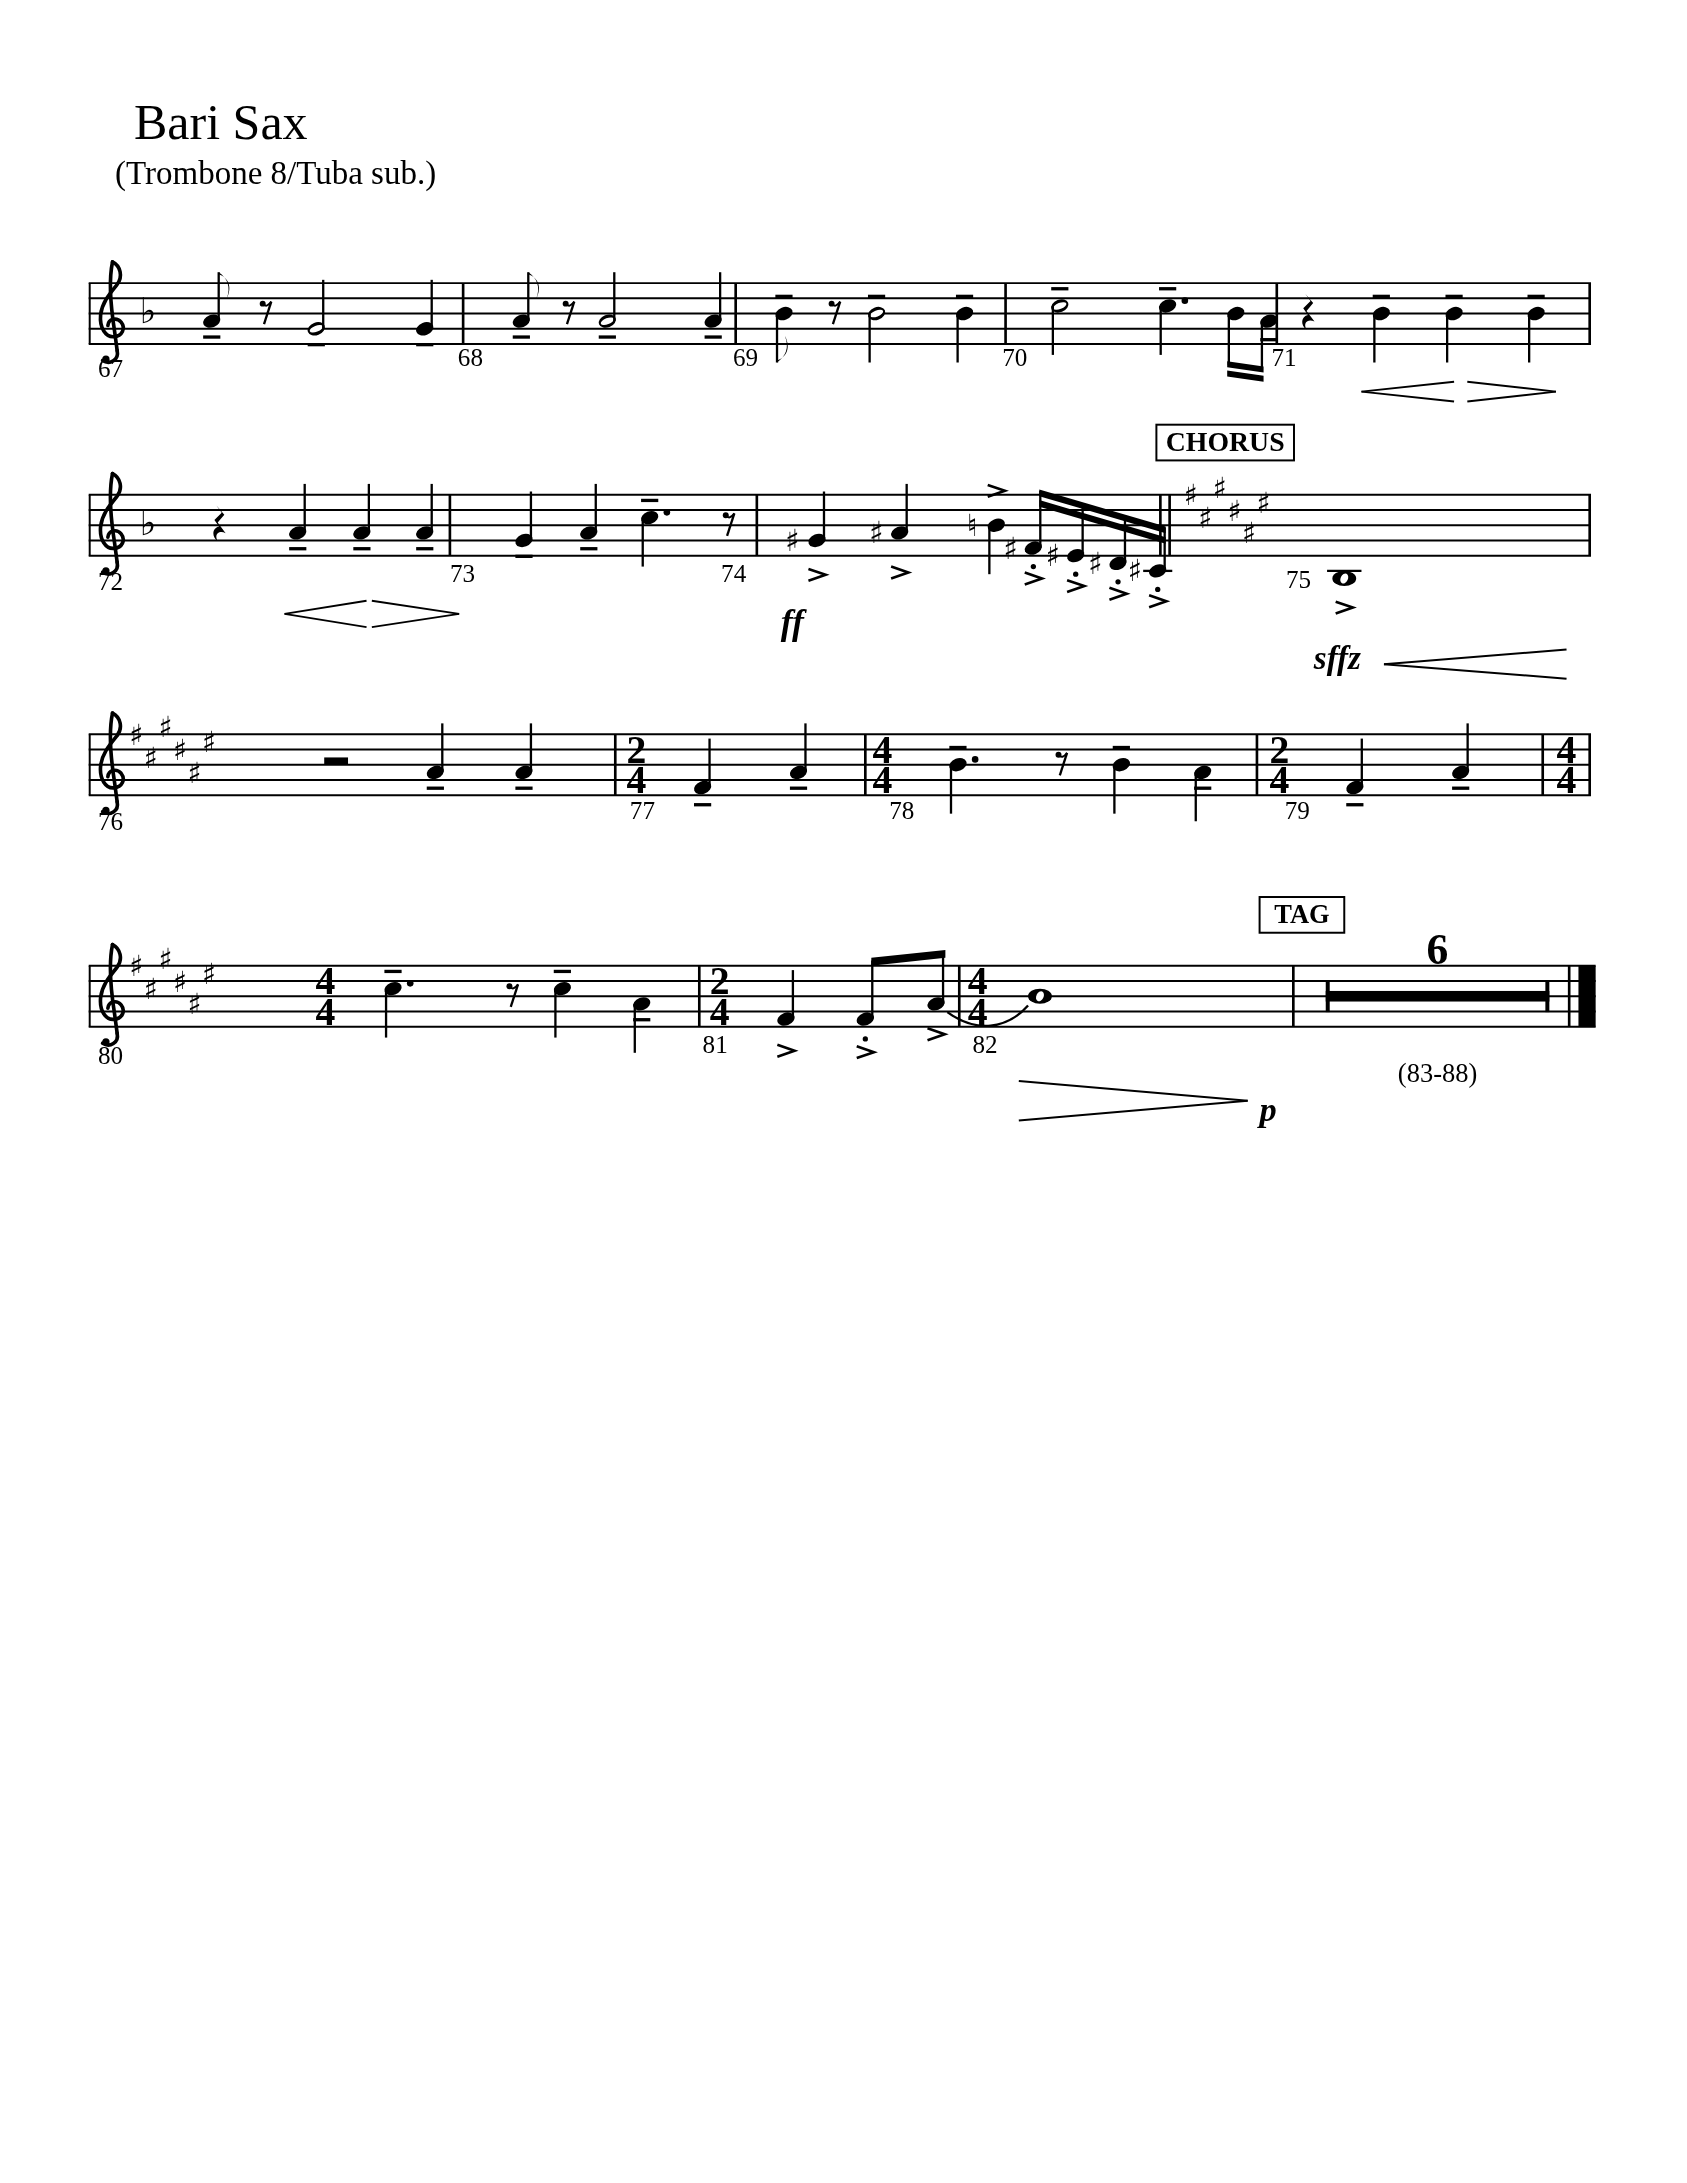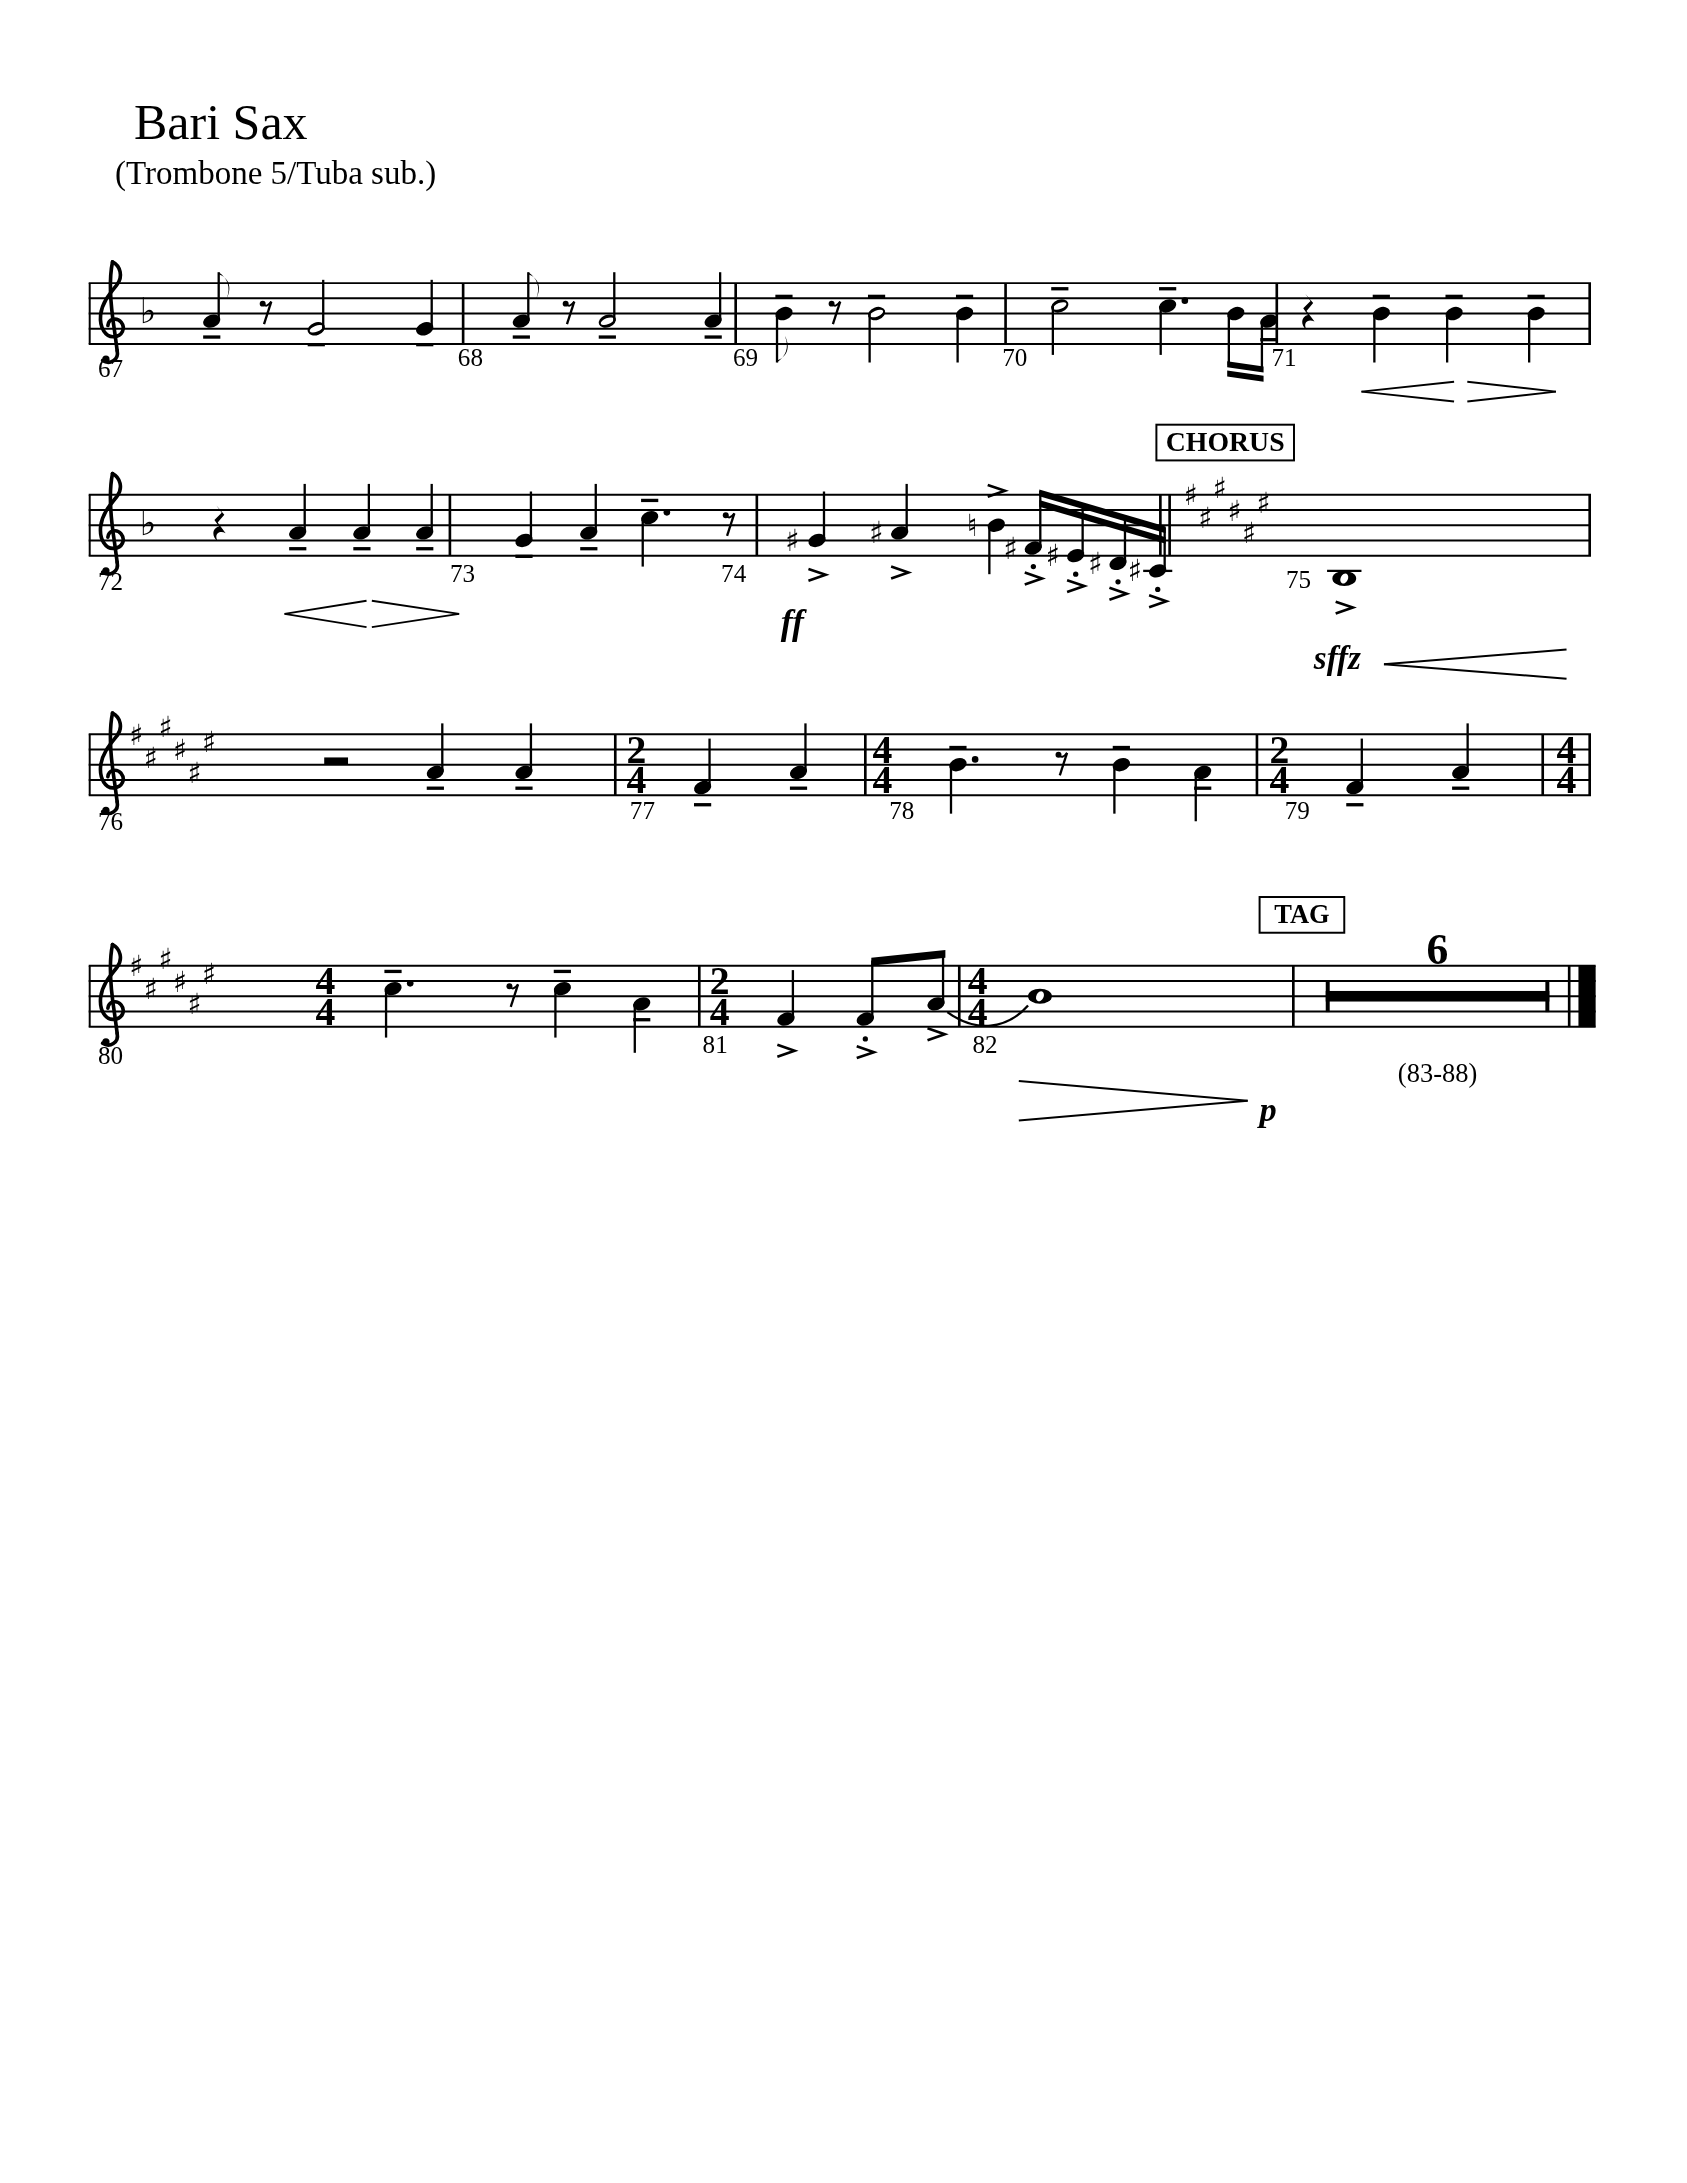--- a/index.html
+++ b/index.html
@@ -15,21 +15,21 @@
   .dyn{font-style:italic;font-weight:bold;}
   .boxlbl{font-weight:bold;}
   .mnum{font-weight:bold;}
   .accg{font-family:"DejaVu Sans",sans-serif;}
 </style>
 </head>
 <body>
 
 <div id="page">
   <div id="instrument" class="hdr">Bari Sax</div>
-  <div id="subtitle" class="hdr">(Trombone 5/Tuba sub.)</div>
+  <div id="subtitle" class="hdr">(Trombone 8/Tuba sub.)</div>
   <svg id="score" width="1687" height="2183" viewBox="0 0 2550 3300">
       <g>
         <line x1="134" y1="428" x2="2405" y2="428" stroke="#000000" stroke-width="3"></line>
         <line x1="134" y1="451" x2="2405" y2="451" stroke="#000000" stroke-width="3"></line>
         <line x1="134" y1="474" x2="2405" y2="474" stroke="#000000" stroke-width="3"></line>
         <line x1="134" y1="497" x2="2405" y2="497" stroke="#000000" stroke-width="3"></line>
         <line x1="134" y1="520" x2="2405" y2="520" stroke="#000000" stroke-width="3"></line>
         <line x1="700" y1="428" x2="700" y2="520" stroke="#000000" stroke-width="4"></line>
         <line x1="1112" y1="428" x2="1112" y2="520" stroke="#000000" stroke-width="4"></line>
         <line x1="1520" y1="428" x2="1520" y2="520" stroke="#000000" stroke-width="4"></line>

